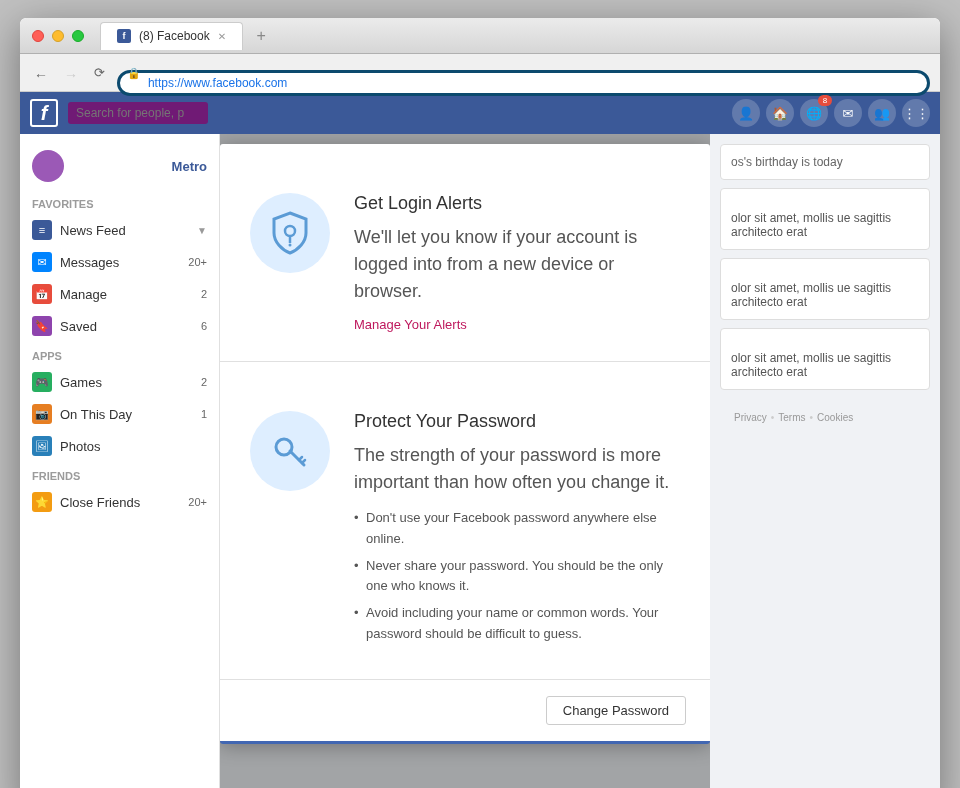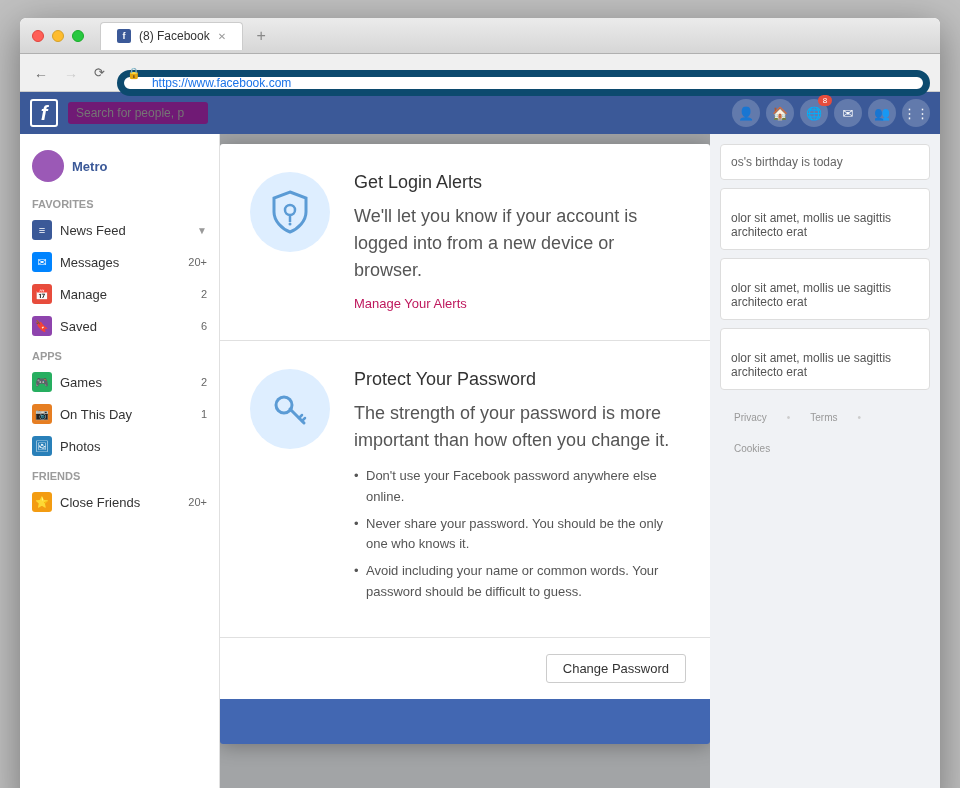--- a/index.html
+++ b/index.html
@@ -19,38 +19,38 @@
     .tab-close { font-size: 10px; color: #999; cursor: pointer; }
     .tab-new { margin-left: 8px; background: none; border: none; font-size: 16px; color: #888; cursor: pointer; width: 20px; height: 20px; display: flex; align-items: center; justify-content: center; }
 
     
     .browser-toolbar { background: #f0f0f0; height: 38px; display: flex; align-items: center; padding: 0 10px; gap: 8px; border-bottom: 1px solid #ccc; }
     .nav-btn { background: none; border: none; font-size: 14px; color: #666; cursor: pointer; padding: 4px; }
     .nav-btn:disabled { color: #ccc; }
     .reload-btn { font-size: 13px; }
     .address-bar-wrapper { flex: 1; position: relative; }
     .lock-icon { position: absolute; left: 10px; top: 50%; transform: translateY(-50%); font-size: 11px; color: #4caf50; }
-    .address-input { width: 100%; height: 26px; border: 7px solid #0c4a6e; border-radius: 13px; padding: 0 10px 0 28px; font-size: 12px; color: #1a73e8; background: #fff; outline: none; margin-top: 20px; }
+    .address-input { width: 100%; height: 26px; border: 3px solid #0c4a6e; border-radius: 13px; padding: 0 10px 0 28px; font-size: 12px; color: #1a73e8; background: #fff; outline: none; margin-top: 20px; }
 
     
     .fb-browser { height: 714px; display: flex; flex-direction: column; overflow: hidden; }
     .fb-topbar { background: #3b5998; height: 42px; display: flex; align-items: center; padding: 0 10px; gap: 10px; flex-shrink: 0; }
     .fb-logo { color: #fff; font-size: 20px; font-weight: bold; background: #3b5998; border: 2px solid #fff; border-radius: 3px; width: 28px; height: 28px; display: flex; align-items: center; justify-content: center; font-style: italic; }
     .fb-search { background: #701a75; border: none; border-radius: 3px; padding: 4px 8px; font-size: 12px; width: 140px; color: #999; }
     .fb-topbar-spacer { flex: 1; }
     .fb-topbar-icons { display: flex; gap: 6px; align-items: center; }
     .fb-icon-btn { width: 28px; height: 28px; background: rgba(255,255,255,0.2); border-radius: 50%; display: flex; align-items: center; justify-content: center; color: #fff; font-size: 13px; position: relative; cursor: pointer; }
     .fb-badge { position: absolute; top: -4px; right: -4px; background: #e74c3c; color: #fff; font-size: 8px; border-radius: 8px; padding: 1px 3px; min-width: 14px; text-align: center; }
 
     
     .fb-main { display: flex; flex: 1; overflow: hidden; position: relative; }
 
     
     .fb-sidebar { width: 200px; background: #fff; padding: 8px 0; overflow-y: auto; flex-shrink: 0; border-right: 1px solid #e0e0e0; }
-    .sidebar-profile { padding: 8px 12px; display: flex; align-items: center; gap: 8px; }
+    .sidebar-profile { padding: 8px 12px; display: flex; align-items: center; gap: 20px; justify-content: space-between; }
     .avatar-circle { width: 32px; height: 32px; background: #9b59b6; border-radius: 50%; flex-shrink: 0; }
     .sidebar-name { font-size: 13px; font-weight: bold; color: #3b5998; }
     .sidebar-edit { font-size: 12px; color: #7f8c8d; padding: 4px 12px; cursor: pointer; }
     .sidebar-section-title { font-size: 11px; font-weight: bold; color: #9b9b9b; text-transform: uppercase; padding: 8px 12px 4px; }
     .sidebar-item { display: flex; align-items: center; padding: 6px 12px; cursor: pointer; gap: 8px; position: relative; }
     .sidebar-icon { width: 20px; height: 20px; border-radius: 3px; flex-shrink: 0; display: flex; align-items: center; justify-content: center; font-size: 11px; }
     .sidebar-icon.news { background: #3b5998; color: #fff; }
     .sidebar-icon.messages { background: #0084ff; color: #fff; }
     .sidebar-icon.events { background: #e74c3c; color: #fff; }
     .sidebar-icon.saved { background: #8e44ad; color: #fff; }
@@ -62,30 +62,30 @@
     .sidebar-count { font-size: 11px; color: #666; }
     .sidebar-arrow { font-size: 10px; color: #999; }
 
     
     .fb-center { flex: 1; position: relative; background: #e9ebee; overflow: hidden; }
 
     
     .fb-right { width: 230px; background: #f0f2f5; padding: 10px; overflow: hidden; flex-shrink: 0; }
     .right-card { background: #fff; border-radius: 4px; padding: 10px; margin-bottom: 8px; font-size: 12px; color: #666; border: 1px solid #ddd; }
     .right-card-text { color: #555; font-size: 12px; margin-top: 12px; }
-    .footer-links { display: flex; flex-wrap: wrap; gap: 20px; padding: 6px; align-items: center; }
+    .footer-links { display: flex; flex-wrap: wrap; gap: 4px; padding: 6px; align-items: center; }
     .footer-link { font-size: 10px; color: #999; cursor: pointer; }
     .footer-dot { font-size: 10px; color: #ccc; }
 
     
     .modal-overlay { position: absolute; inset: 0; background: rgba(0,0,0,0.3); display: flex; justify-content: center; align-items: flex-start; padding-top: 0; z-index: 100; }
     .modal { background: #fff; width: 540px; max-height: 600px; overflow-y: auto; border-radius: 3px; margin-top: 10px; box-shadow: 0 2px 20px rgba(0,0,0,0.3); }
 
     
-    .modal-section { padding: 28px 30px; border-bottom: 1px solid #e0e0e0; display: flex; gap: 24px; align-items: flex-start; }
+    .modal-section { padding: 28px 30px; border-bottom: 1px solid #e0e0e0; display: flex; gap: 24px; align-items: flex-start; margin-top: 21px; }
     .modal-icon-circle { width: 80px; height: 80px; border-radius: 50%; background: #deeeff; flex-shrink: 0; display: flex; align-items: center; justify-content: center; }
     .modal-content { flex: 1; }
     .modal-title { font-size: 18px; font-weight: 300; color: #333; margin-bottom: 10px; }
     .modal-desc { font-size: 18px; color: #555; line-height: 1.5; margin-bottom: 10px; }
     .modal-link { font-size: 13px; color: #be185d; cursor: pointer; }
     .modal-bullets { margin-top: 12px; }
     .modal-bullet { font-size: 13px; color: #555; line-height: 1.6; padding-left: 12px; position: relative; margin-bottom: 6px; }
     .modal-bullet::before { content: "•"; position: absolute; left: 0; color: #555; }
     .modal-footer { padding: 16px 24px; display: flex; justify-content: flex-end; }
     .btn-change-password { background: #fff; border: 1px solid #ccc; border-radius: 3px; padding: 6px 16px; font-size: 13px; color: #333; cursor: pointer; }

